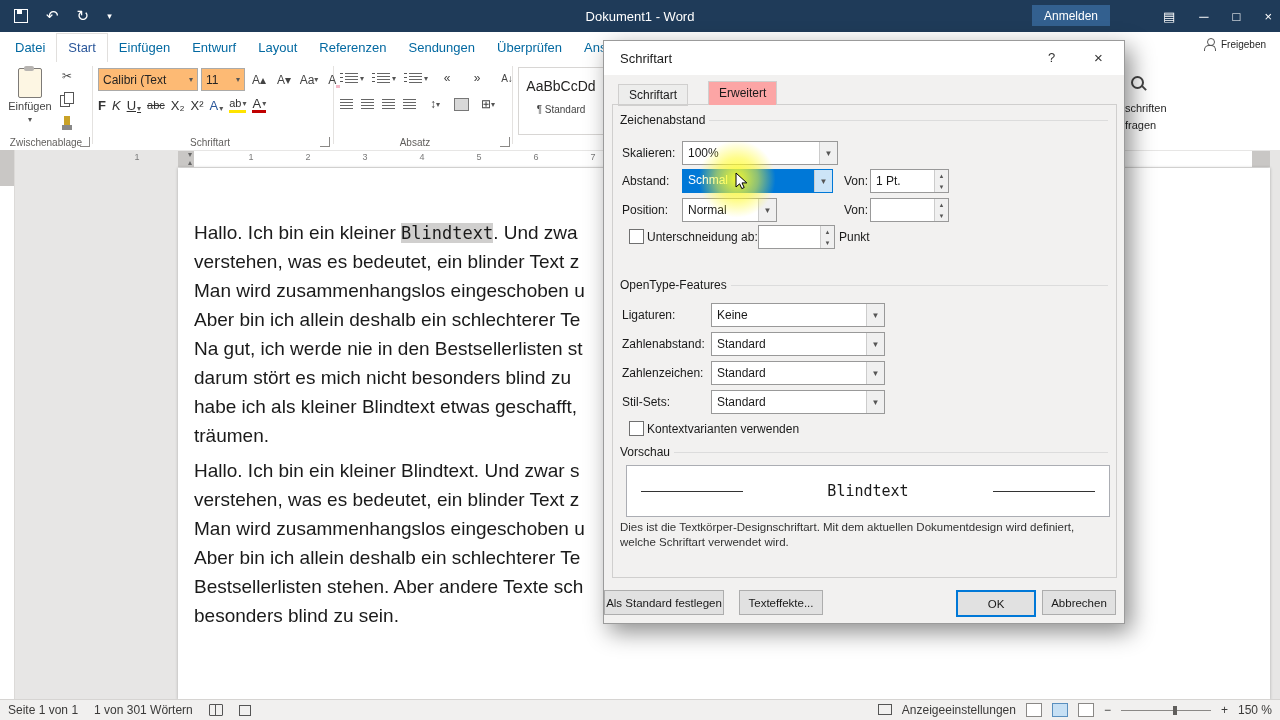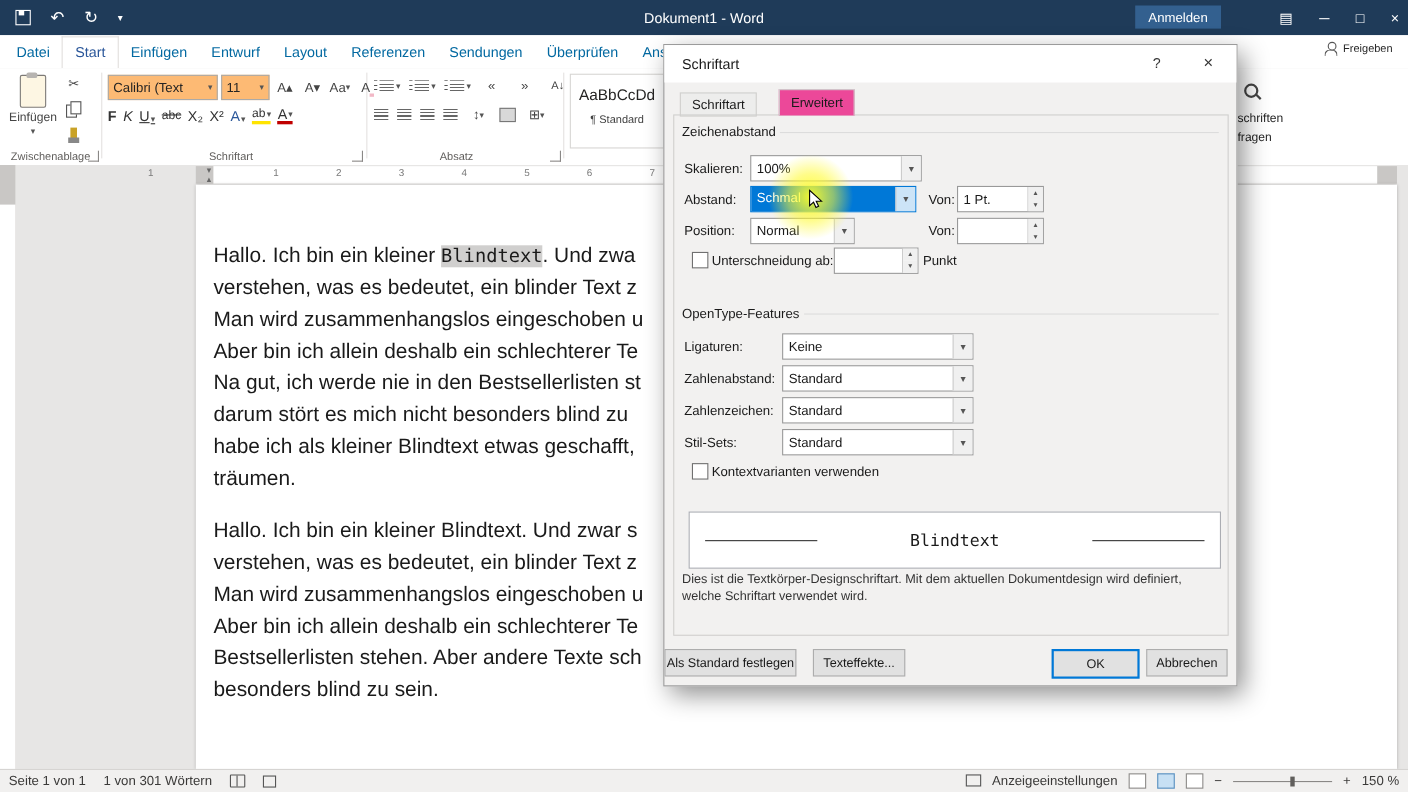--- a/index.html
+++ b/index.html
@@ -64,31 +64,31 @@
   .hr-page{position:absolute;left:178px;width:1092px;top:1px;bottom:1px;background:#c9c7c5}
   .hr-text{position:absolute;left:194px;width:1058px;top:1px;bottom:1px;background:#fff}
   .hmark{position:absolute;top:2px;font-size:9px;color:#7a7a7a;width:10px;text-align:center}
   .indent{position:absolute;font-size:8px;color:#666}
   .vruler{position:absolute;left:0;top:150px;width:14px;bottom:20px;background:#fff;border-right:1px solid #dcdad8}
   .vruler .mseg{height:36px;background:#c9c7c5}
   
   .page{position:absolute;left:178px;top:168px;width:1092px;bottom:20px;background:#fff;box-shadow:0 0 3px rgba(0,0,0,.25)}
   .doctext{position:absolute;left:16px;top:50px;font-size:19px;color:#1a1a1a}
   .dline{height:29px;line-height:29px;white-space:pre}
-  .para+.para{margin-top:18px}
+  .para+.para{margin-top:6px}
   .selword{font-family:"DejaVu Sans Mono",monospace;background:#d0cfce;font-size:17px}
   
   .dialog{position:absolute;left:603px;top:40px;width:520px;height:582px;background:#f2f1f0;border:1px solid #9b9b9b;
           box-shadow:6px 8px 22px rgba(0,0,0,.45);z-index:20;font-size:12px;color:#1a1a1a}
   .dtitlebar{position:absolute;top:0;left:0;right:0;height:34px;background:#fff}
   .dtitle{position:absolute;left:16px;top:10px;font-size:13px}
   .dhelp{position:absolute;left:444px;top:9px;font-size:13px;color:#333}
   .dclose{position:absolute;left:490px;top:8px;font-size:15px;color:#333}
   .dtab{position:absolute;height:20px;padding:0 10px;line-height:20px;background:#ededec;border:1px solid #d0cfce;top:43px}
-  .dtab.active{top:40px;height:23px;line-height:23px;background:#ec4899;border-bottom:none;z-index:2}
+  .dtab.active{top:40px;height:23px;line-height:23px;background:#fca5a5;border-bottom:none;z-index:2}
   .dpanel{position:absolute;left:8px;top:63px;width:503px;height:472px;border:1px solid #d0cfce}
   .dsection{position:absolute;display:flex;align-items:center;gap:4px}
   .dsection .rule{flex:1;border-top:1px solid #dcdcdc}
   .dlabel{position:absolute}
   .combo{position:absolute;height:22px;background:#fff;border:1px solid #999;display:flex;align-items:center;padding-left:5px}
   .combo .dd{position:absolute;right:0;top:0;bottom:0;width:17px;background:#f0f0f0;border-left:1px solid #ccc;
              display:flex;align-items:center;justify-content:center;font-size:8px;color:#555}
   .combo.sel{border:1px solid #0078d7;padding-left:0}
   .combo.sel .val{background:#0078d7;color:#fff;display:block;width:100%;height:100%;line-height:20px;padding-left:5px}
   .combo.sel .dd{background:#cce4f7}
@@ -374,20 +374,24 @@
       <span class="dd">▼</span>
     </div>
     <div class="dlabel" style="left:18px;top:354px">Stil-Sets:</div>
     <div class="combo" style="left:107px;top:349px;width:167px">
       <span class="val">Standard</span>
       <span class="dd">▼</span>
     </div>
     <div class="chk" style="left:25px;top:380px"></div>
     <div class="dlabel" style="left:43px;top:381px">Kontextvarianten verwenden</div>
 
+    <div class="dsection" style="left:16px;top:404px;width:488px">
+      <span>Vorschau</span>
+        <span class="rule"></span>
+    </div>
     <div class="previewbox">
       <span class="pline" style="left:14px"></span>
       <span class="pline" style="right:14px"></span>
       <div class="psample">Blindtext</div>
     </div>
     <div class="pdesc">Dies ist die Textkörper-Designschriftart. Mit dem aktuellen Dokumentdesign wird definiert, welche Schriftart verwendet wird.</div>
 
     <div class="dbtn" style="left:0;width:118px">Als Standard festlegen</div>
     <div class="dbtn" style="left:135px;width:82px">Texteffekte...</div>
     <div class="dbtn ok" style="left:352px;width:76px">OK</div>

